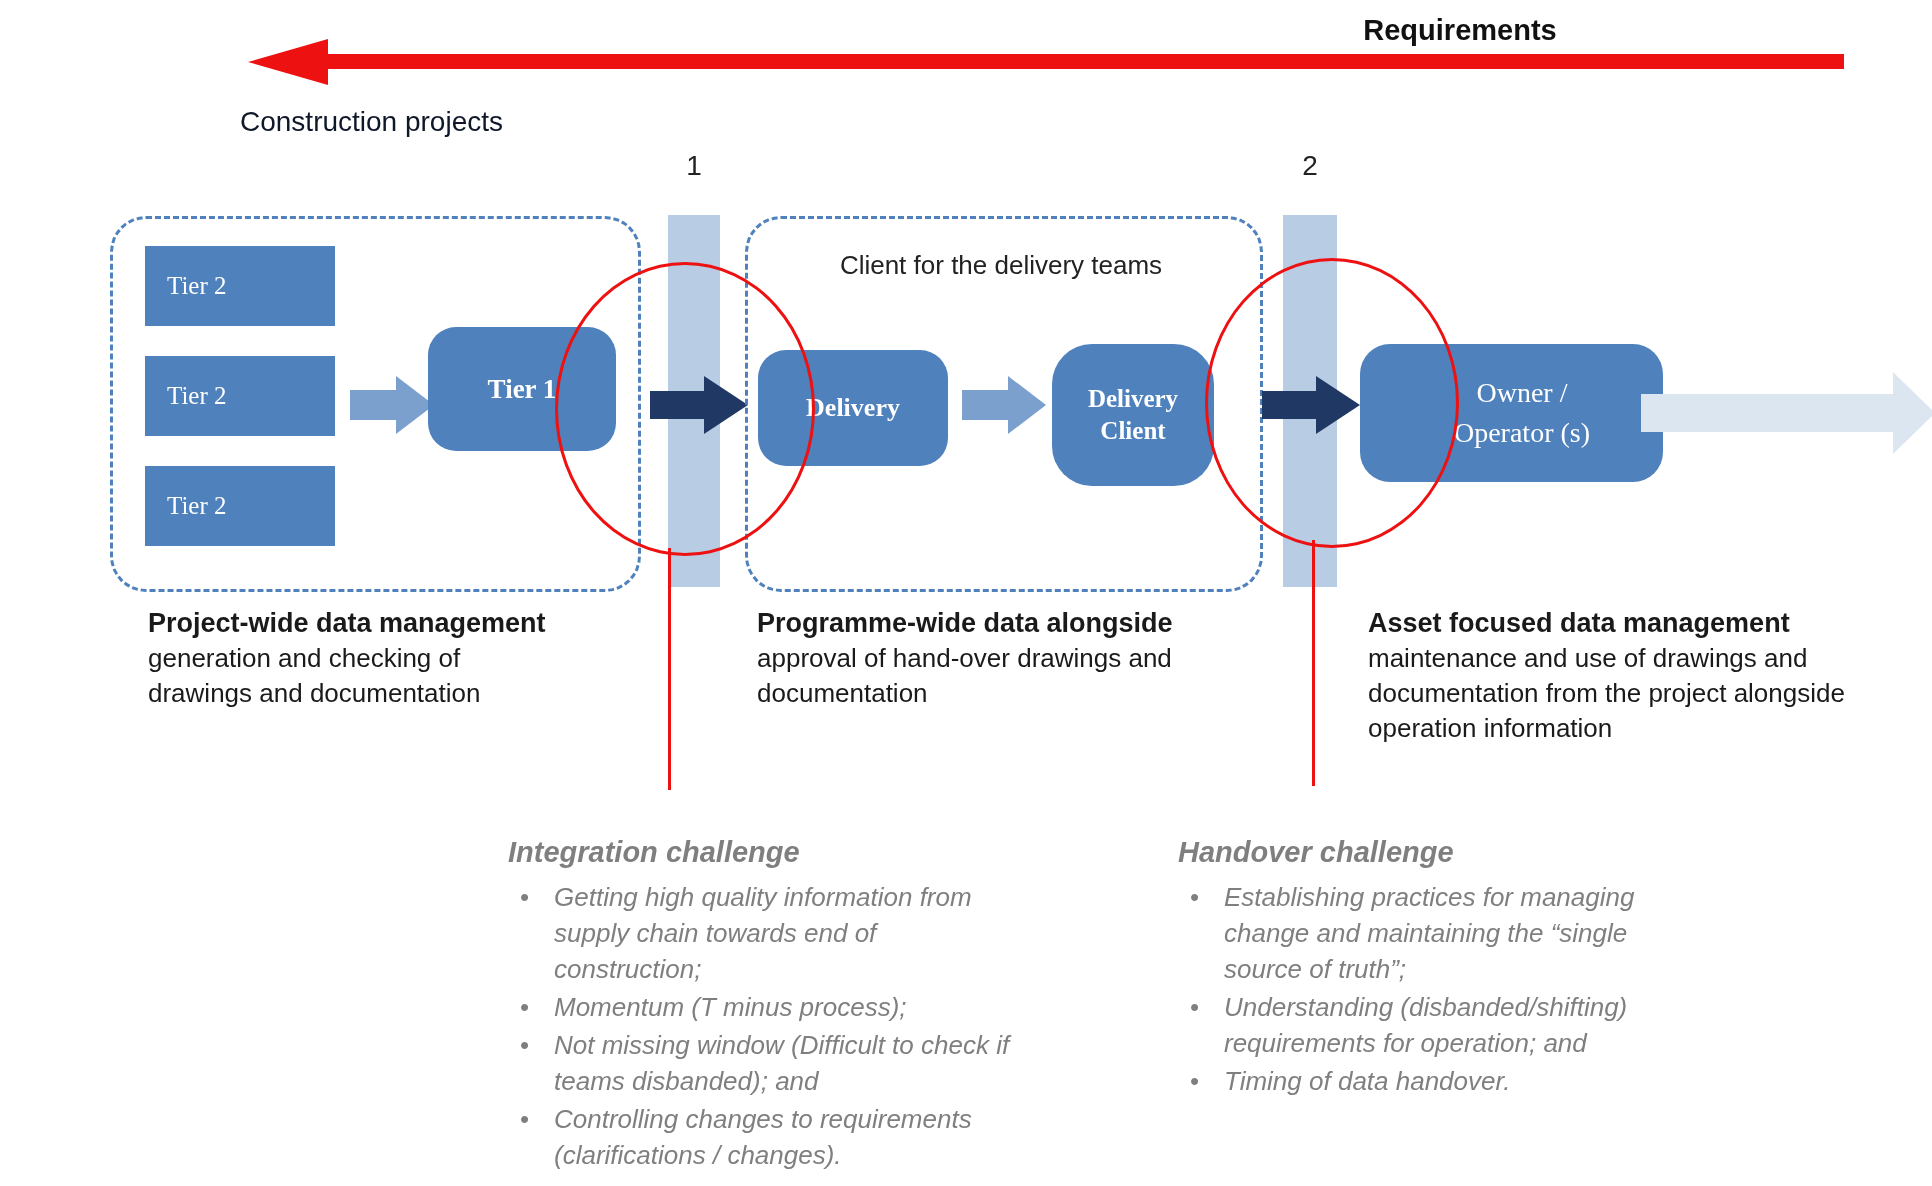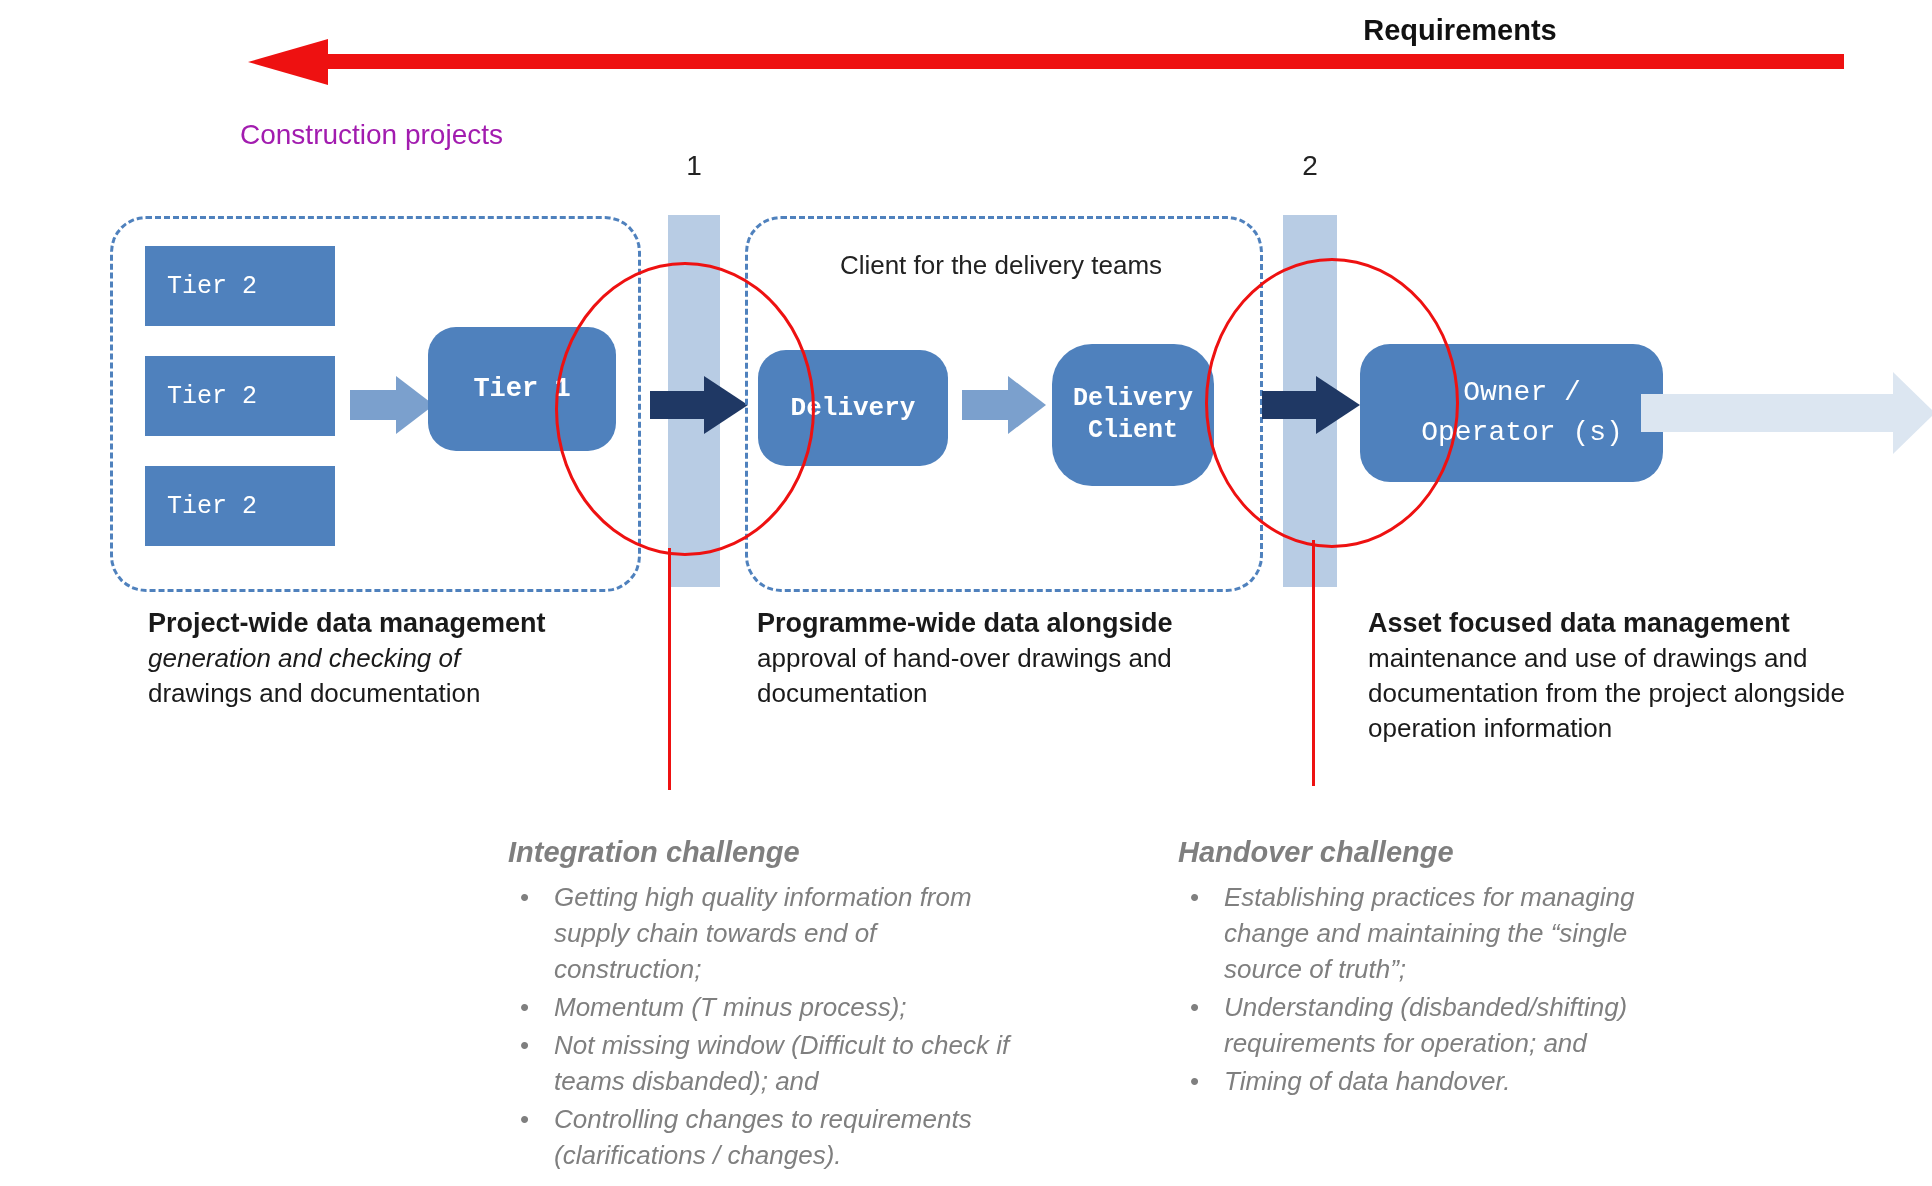--- a/index.html
+++ b/index.html
@@ -19,33 +19,33 @@
   }
   .abs{position:absolute;}
 
   
   .red-arrow-body{left:326px;top:54px;width:1518px;height:15px;background:var(--red);}
   .red-arrow-head{left:248px;top:39px;width:0;height:0;
     border-top:23px solid transparent;border-bottom:23px solid transparent;
     border-right:80px solid var(--red);}
   .requirements-label{left:1300px;top:14px;width:320px;text-align:center;
     font-size:29px;font-weight:bold;color:#111;}
-  .construction-label{left:240px;top:119px;font-size:28px;color:#a21caf;}
+  .construction-label{left:240px;top:106px;font-size:28px;color:#0f172a;}
   .marker{font-size:28px;color:#222;text-align:center;}
   .marker-1{left:668px;top:150px;width:52px;}
   .marker-2{left:1283px;top:150px;width:54px;}
 
   
   .dashed-box{border:3px dashed var(--dashed-border-blue);border-radius:36px;background:transparent;}
   .group-left{left:110px;top:216px;width:525px;height:370px;}
   .group-mid{left:745px;top:216px;width:512px;height:370px;}
   .client-phase-label{left:760px;top:250px;width:482px;text-align:center;font-size:26px;color:#222;}
 
   
-  .blue-box{background:var(--box-blue);color:#ffffff;font-family:Liberation Mono, monospace;
+  .blue-box{background:var(--box-blue);color:#ffffff;font-family:Liberation Serif, serif;
     display:flex;align-items:center;justify-content:center;}
   .tier2{left:145px;width:190px;height:80px;font-size:25px;justify-content:flex-start;padding-left:22px;box-sizing:border-box;}
   .tier2-1{top:246px;} .tier2-2{top:356px;} .tier2-3{top:466px;}
   .tier1{left:428px;top:327px;width:188px;height:124px;border-radius:28px;font-size:27px;font-weight:bold;}
   .delivery{left:758px;top:350px;width:190px;height:116px;border-radius:28px;font-size:26px;font-weight:bold;}
   .delivery-client{left:1052px;top:344px;width:162px;height:142px;border-radius:40px;
     font-size:25px;font-weight:bold;text-align:center;line-height:32px;padding:0 14px;box-sizing:border-box;}
   .owner{left:1360px;top:344px;width:282px;height:138px;border-radius:30px;
     font-size:28px;flex-direction:column;line-height:40px;padding-left:21px;}
 
@@ -81,21 +81,21 @@
   .red-line{width:3px;background:var(--red);}
   .red-line-1{left:668px;top:548px;height:242px;}
   .red-line-2{left:1312px;top:540px;height:246px;}
 
   
   .caption{font-size:26px;line-height:35px;color:#1a1a1a;}
   .caption .cap-title{font-weight:bold;font-size:27px;}
   .cap-project{left:148px;top:606px;width:410px;}
   .cap-programme{left:757px;top:606px;width:445px;}
   .cap-asset{left:1368px;top:606px;width:510px;}
-  .italic{font-style:italic;}
+  .italic{}
   .caption p{margin:0;}
 
   
   .challenge{color:var(--challenge-gray);font-style:italic;}
   .challenge .ch-title{font-size:29px;font-weight:bold;margin:0 0 10px 0;}
   .challenge ul{list-style:none;margin:0;padding:0;font-size:26px;line-height:36px;}
   .challenge li{position:relative;padding-left:46px;margin-bottom:2px;}
   .challenge li::before{content:"\2022";position:absolute;left:12px;top:0;font-style:normal;}
   .ch-integration{left:508px;top:836px;width:520px;}
   .ch-handover{left:1178px;top:836px;width:530px;}

